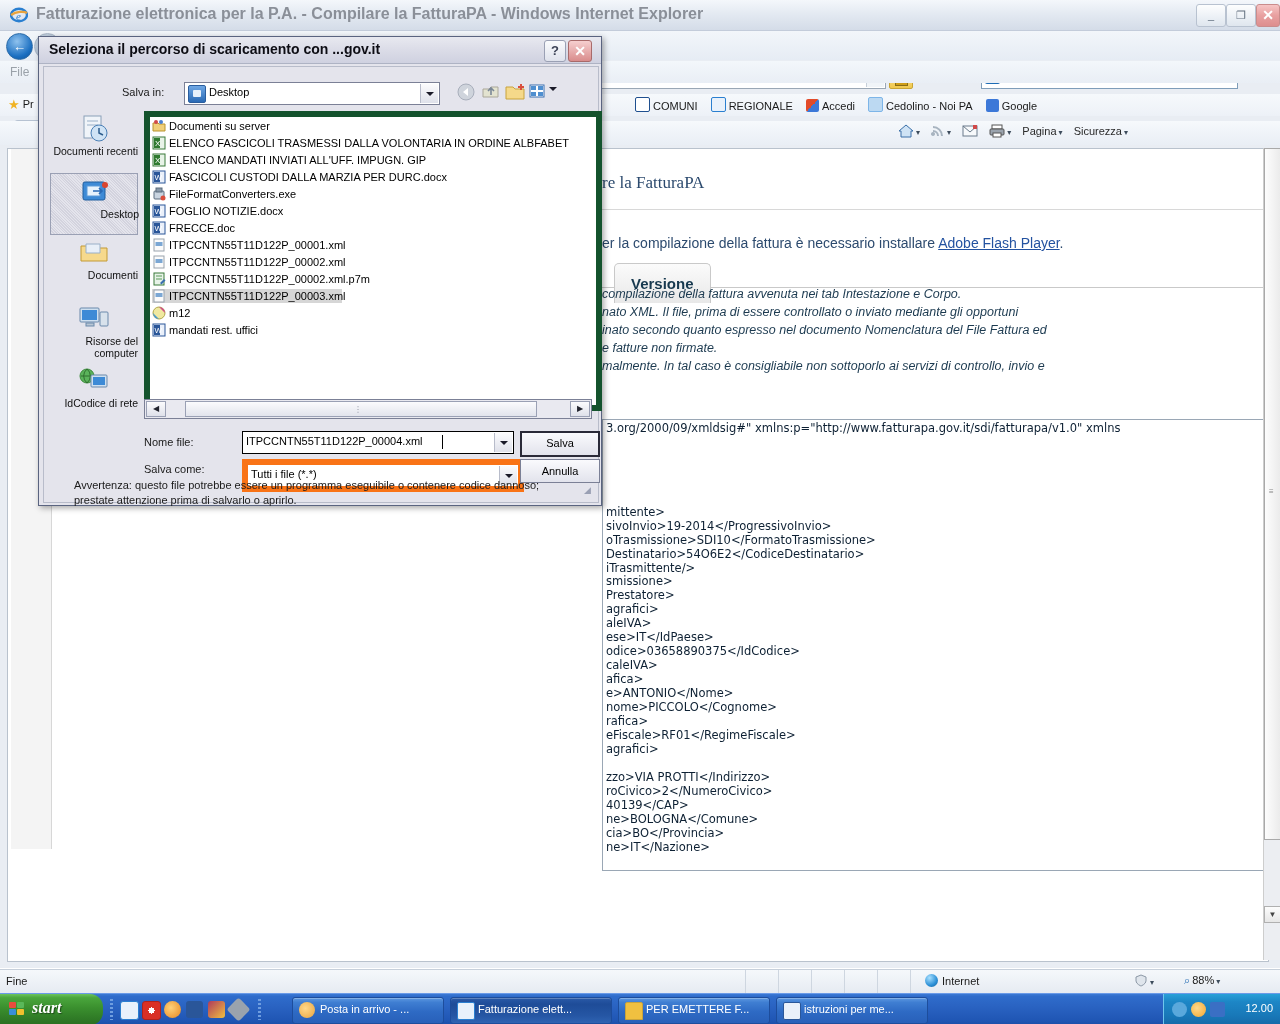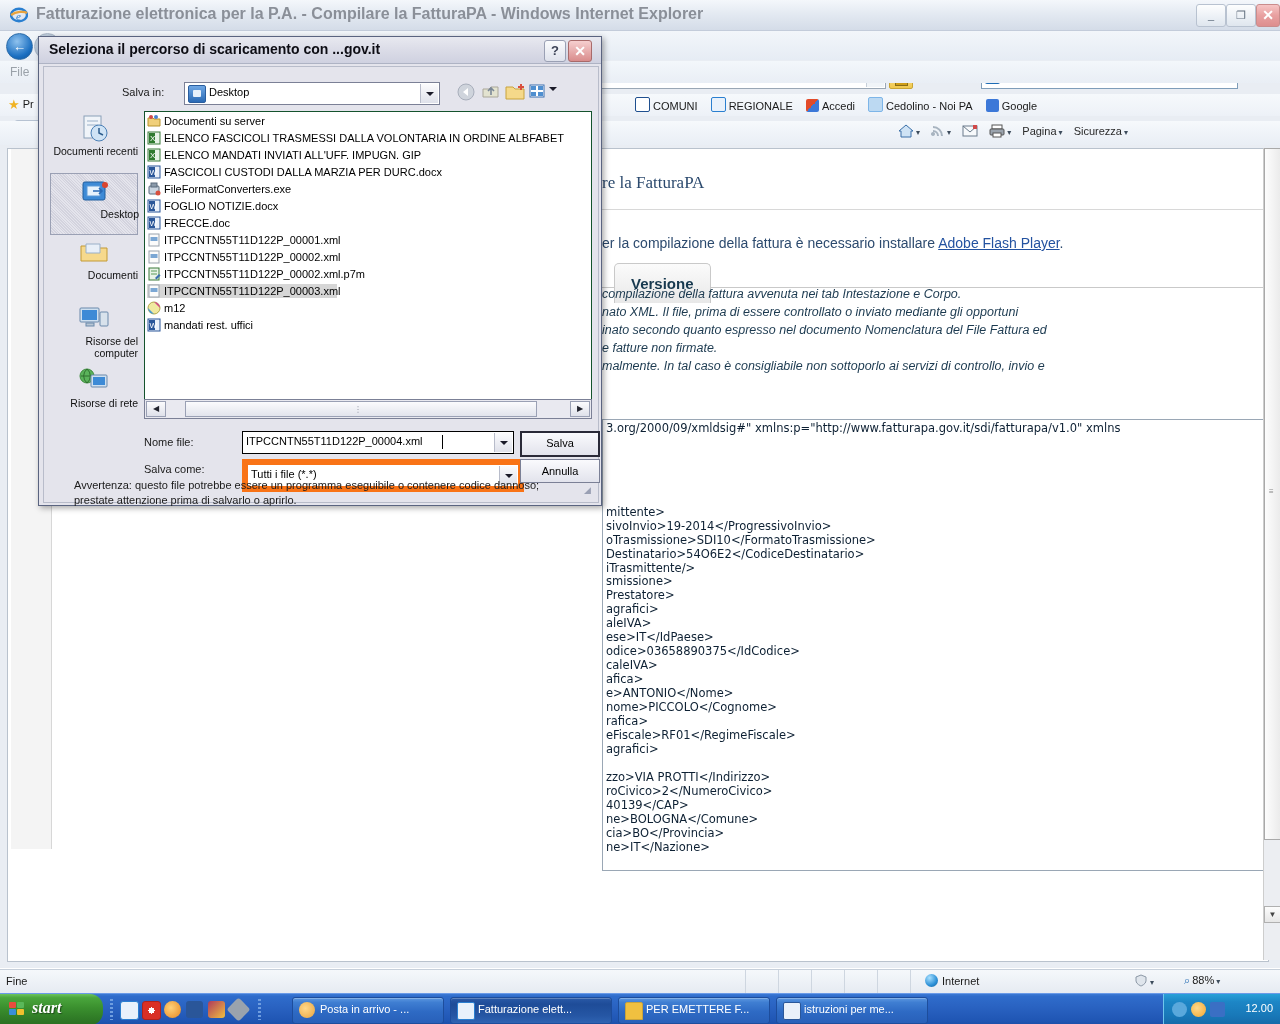--- a/index.html
+++ b/index.html
@@ -215,21 +215,21 @@
   
   #placesbar{position:absolute;left:6px;top:44px;width:88px;height:330px;background:#e4e4ec;}
   .place{position:absolute;left:0;width:88px;height:62px;text-align:center;}
   .place.sel{background:
      repeating-linear-gradient(45deg,#d3d3de 0 1px,#e4e4ec 1px 2px);
      border:1px solid #9aa0b4;box-sizing:border-box;}
   .place-ico{position:absolute;left:28px;top:3px;width:32px;height:30px;}
   .place-lbl{position:absolute;left:0;top:34px;width:88px;font-size:10.5px;color:#111;line-height:12px;text-align:right;}
 
   
-  #filelist{position:absolute;left:100px;top:44px;width:446px;height:288px;background:#fff;border:1px solid #14532d;overflow:hidden;}
+  #filelist{position:absolute;left:100px;top:44px;width:446px;height:288px;background:#fff;border:6px solid #14532d;overflow:hidden;}
   .frow{position:absolute;left:2px;height:14px;white-space:nowrap;font-size:11px;color:#000;}
   .frow.sel{background:#d6d6d6;}
   .fico{position:absolute;left:0;top:0;width:14px;height:14px;}
   .flbl{position:absolute;left:17px;top:0px;line-height:14px;}
 
   
   #list-hsb{position:absolute;left:100px;top:332px;width:446px;height:18px;background:#e9e9f0;border:1px solid #7b8096;}
   #lhsb-left{position:absolute;left:1px;top:1px;width:18px;height:14px;background:linear-gradient(180deg,#fbfbfd,#dfe1ea);border:1px solid #9aa0b4;text-align:center;line-height:14px;font-size:8px;color:#22242e;}
   #lhsb-right{position:absolute;right:1px;top:1px;width:18px;height:14px;background:linear-gradient(180deg,#fbfbfd,#dfe1ea);border:1px solid #9aa0b4;text-align:center;line-height:14px;font-size:8px;color:#22242e;}
   #lhsb-thumb{position:absolute;left:40px;top:1px;width:350px;height:14px;background:linear-gradient(180deg,#fbfbfd,#e2e4ec);border:1px solid #9aa0b4;}
@@ -562,21 +562,21 @@
       </div>
       <div class="place" style="top:252px;">
         <span class="place-ico">
           <svg width="32" height="30">
               <circle cx="9" cy="10" r="7" fill="#5bb35b" stroke="#3c8a3c"></circle>
               <path d="M3 10 h12 M9 3 a9 9 0 0 0 0 14 a9 9 0 0 0 0 -14" stroke="#2f6f2f" fill="none"></path>
               <rect x="13" y="9" width="16" height="12" rx="1" fill="#cfe0f0" stroke="#6a89ab"></rect>
               <rect x="15" y="11" width="12" height="8" fill="#3d8ad6"></rect>
             </svg>
         </span>
-        <span class="place-lbl">Risorse di rete</span>
+        <span class="place-lbl">IdCodice di rete</span>
       </div>
     </div>
 
     <div id="filelist">
       <div class="frow" style="top:2px;">
           <span class="fico"><svg width="14" height="14">
               <path d="M1 4 h5 l1 1 h6 v7 h-12 z" fill="#f0cf7a" stroke="#b9942f"></path>
               <circle cx="4" cy="3" r="2" fill="#d04a4a"></circle>
               <circle cx="9" cy="3" r="2" fill="#4a7fd0"></circle>
             </svg></span>

